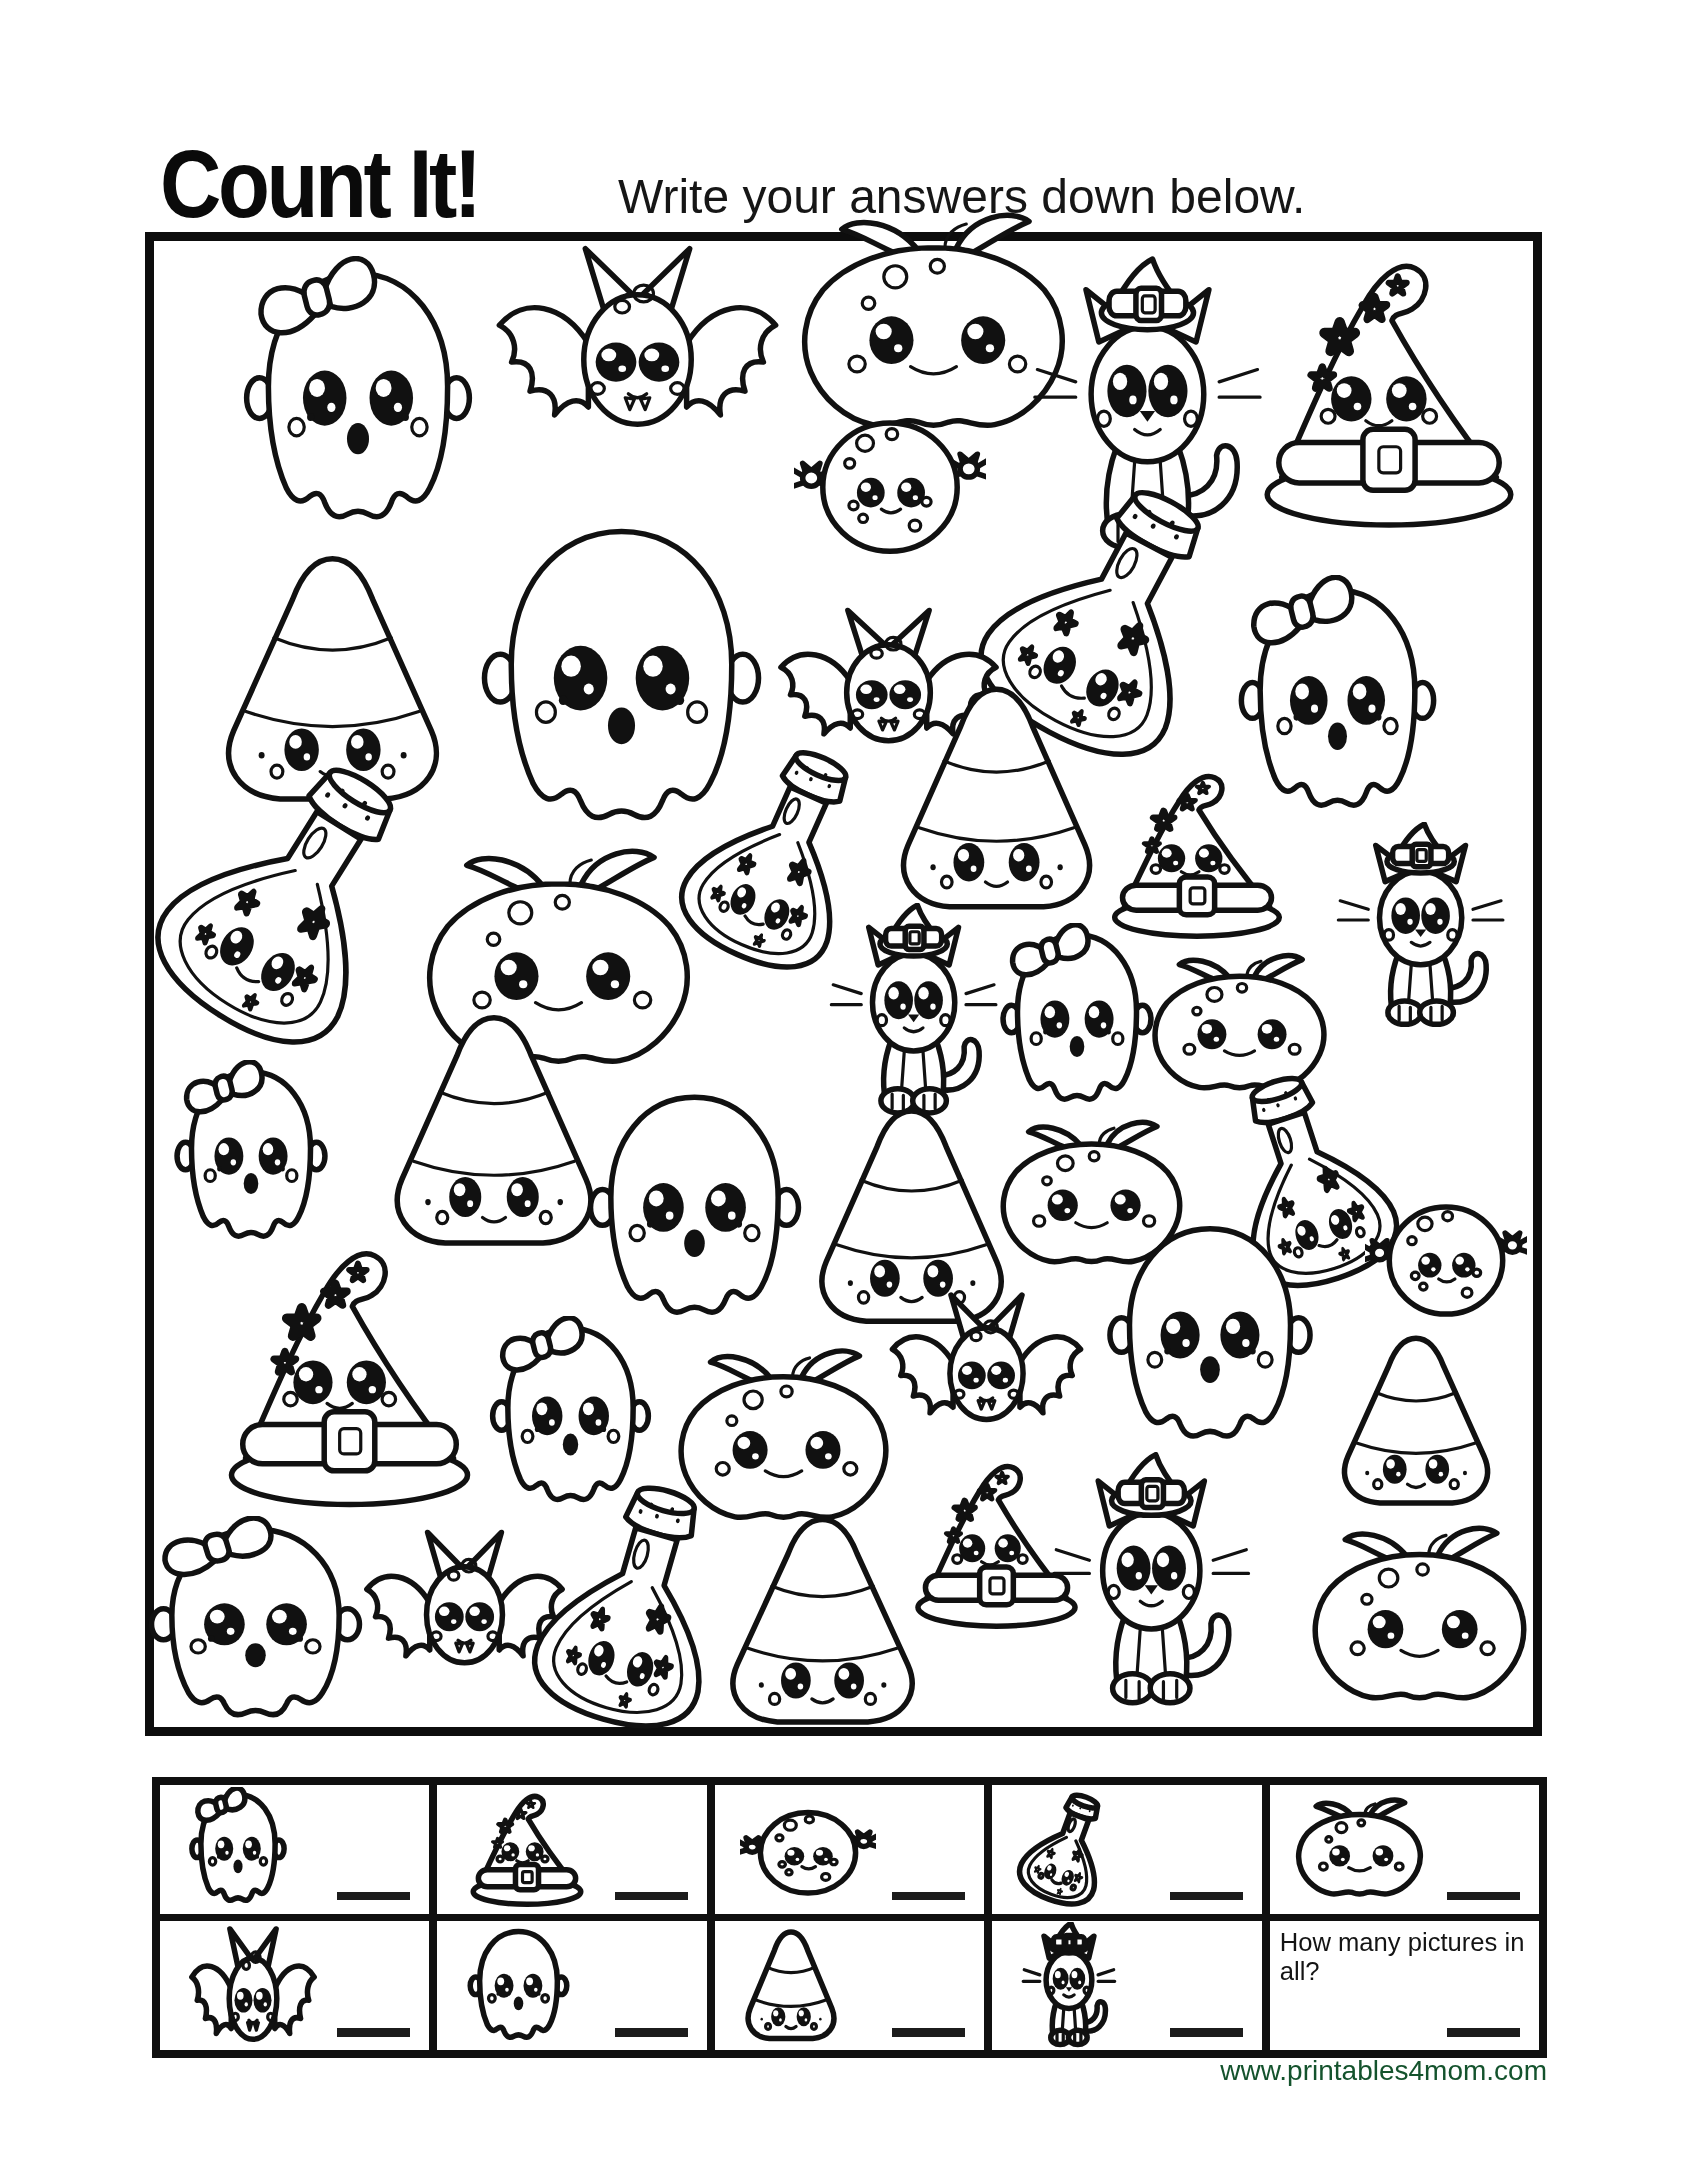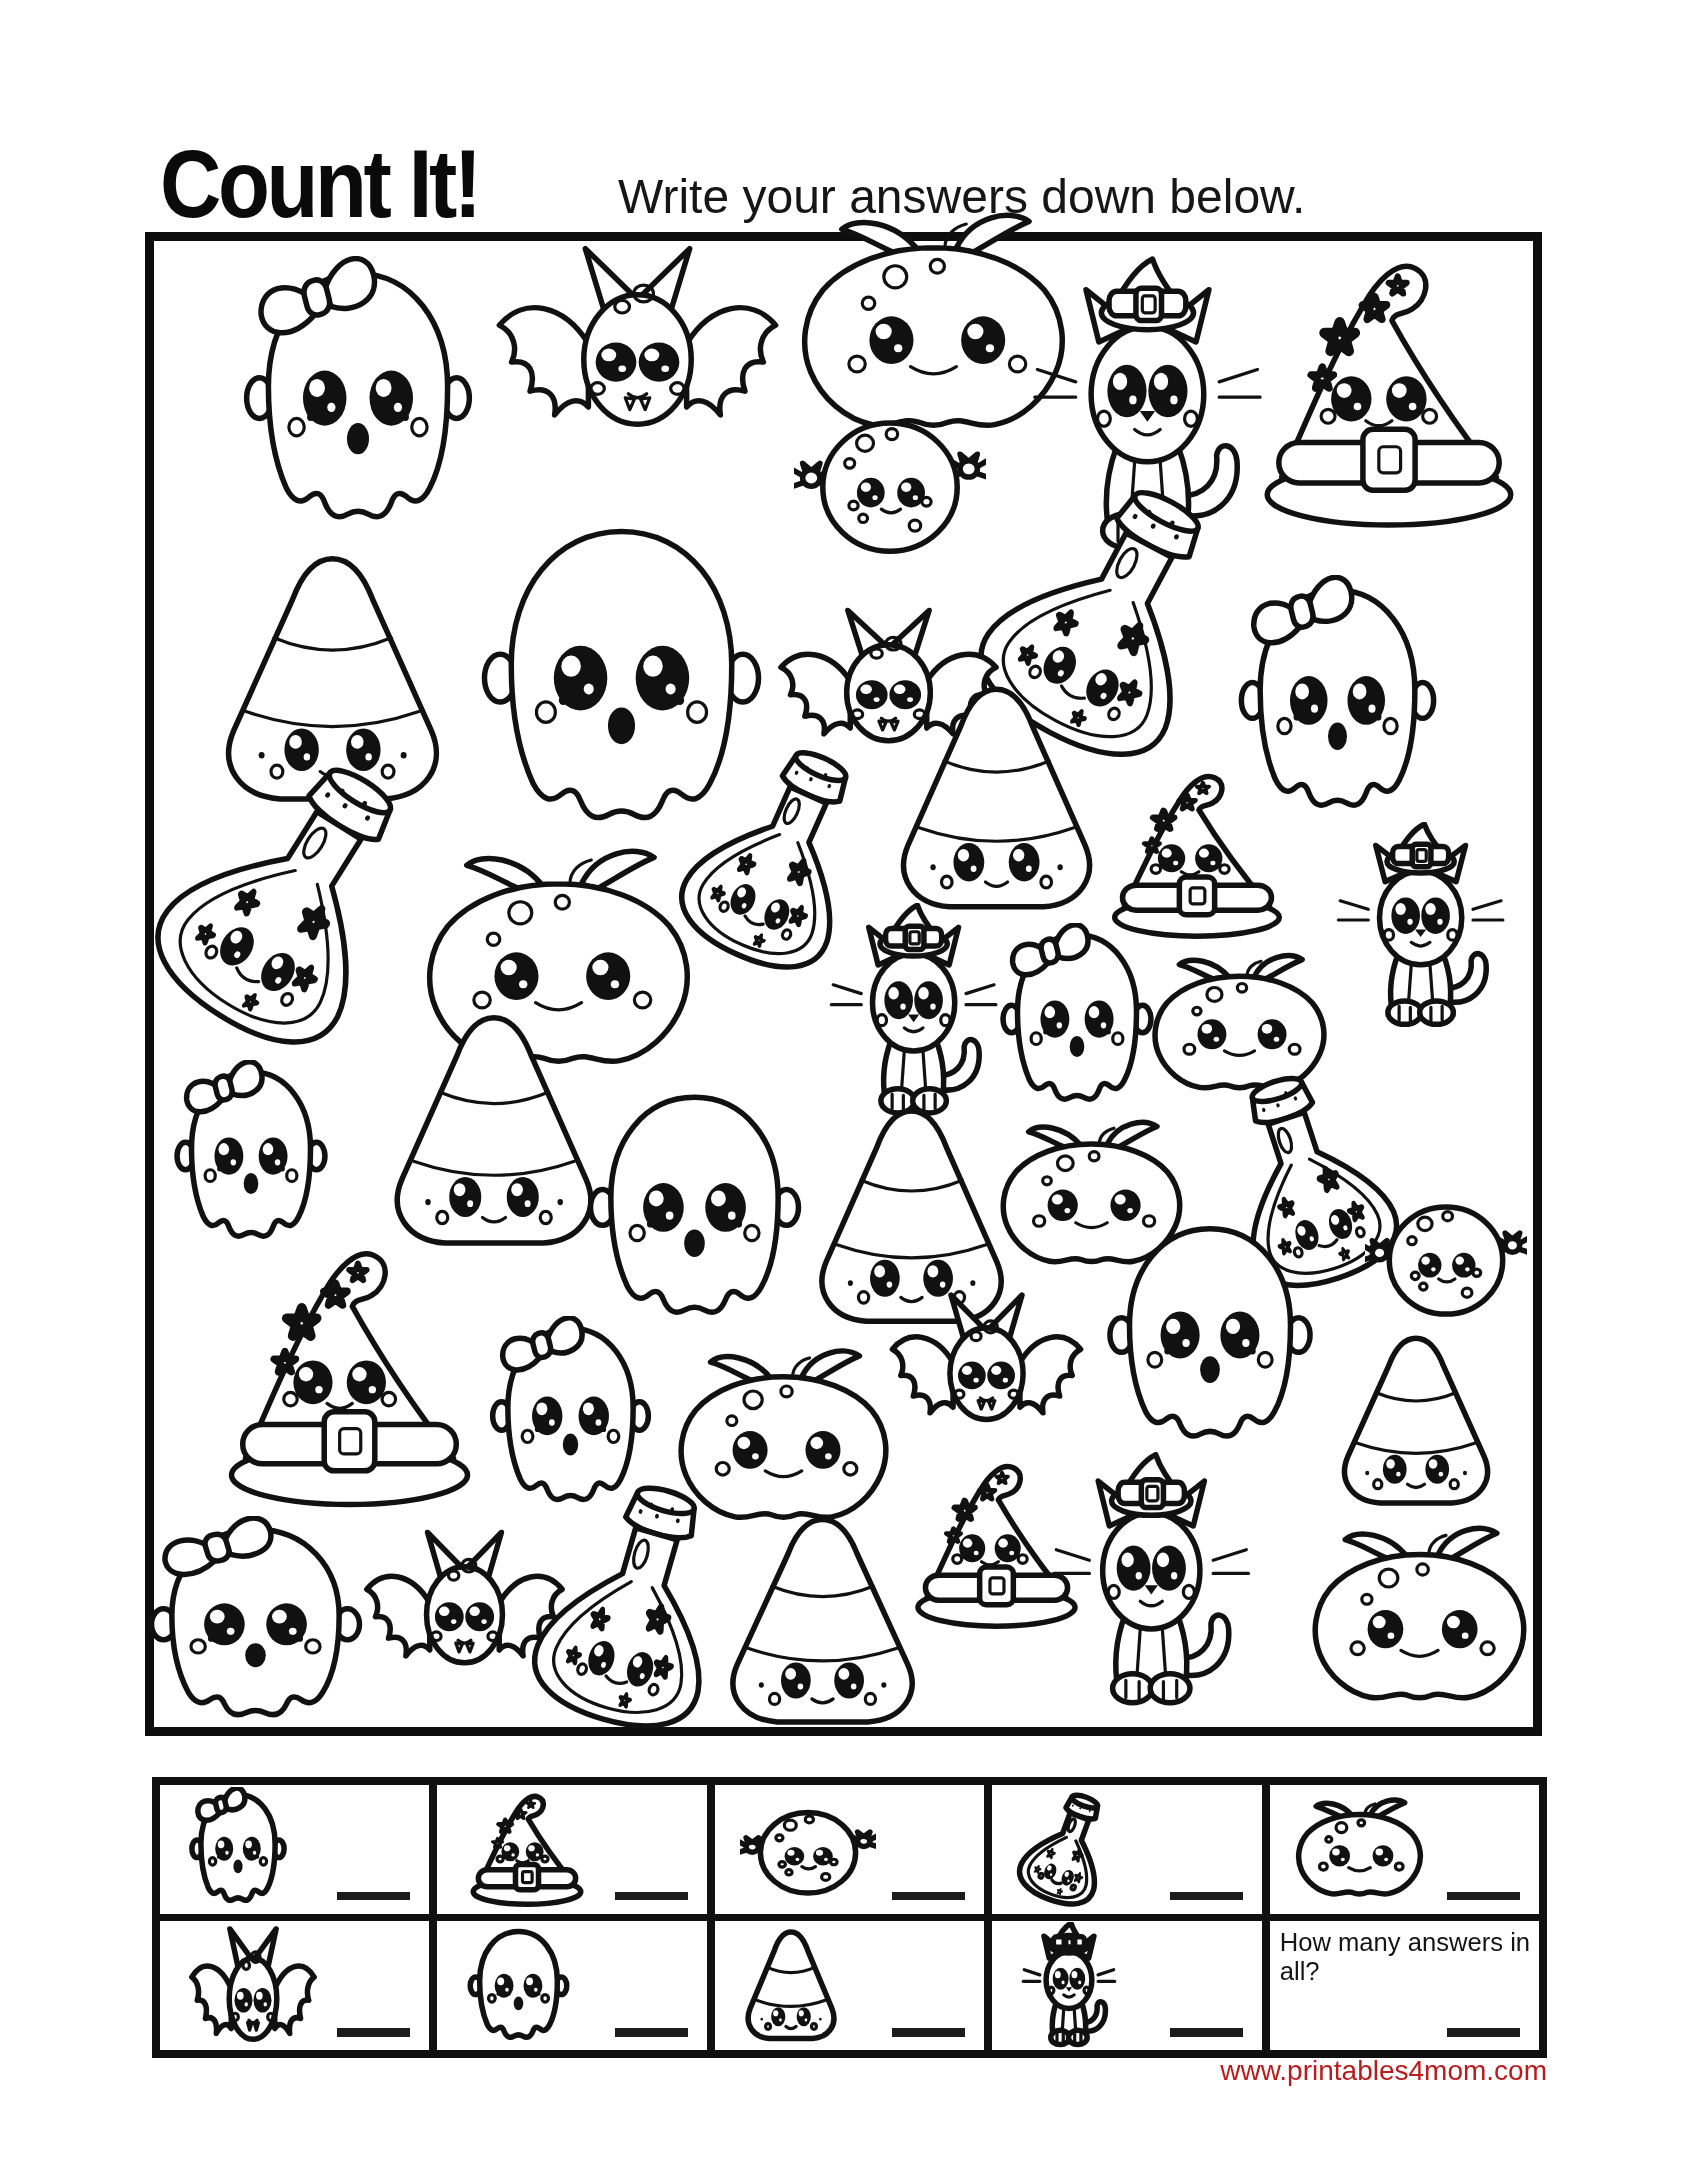--- a/index.html
+++ b/index.html
@@ -29,21 +29,21 @@
   .answer-cell{position:relative;background:#fff;}
   .answer-cell svg{position:absolute;overflow:visible;}
   .answer-line{
     position:absolute;right:19px;bottom:13.6px;width:73px;height:8.5px;background:#1c1c1c;
   }
   .cell-prompt{
     position:absolute;left:10.2px;top:6.8px;right:5.1px;font-size:25.6px;color:#141414;
   }
   .page-footer{
     position:absolute;left:0;top:2055px;width:1547px;text-align:right;
-    font-size:28px;color:#b91c1c;
+    font-size:28px;color:#14532d;
   }
   
   .o{fill:#fff;stroke:#111;stroke-width:5.5;stroke-linecap:round;stroke-linejoin:round;vector-effect:non-scaling-stroke;}
   .t{fill:none;stroke:#111;stroke-width:3.2;stroke-linecap:round;stroke-linejoin:round;vector-effect:non-scaling-stroke;}
   .f{fill:#111;stroke:none;}
 </style>
 </head>
 <body>
 
 <svg width="0" height="0" style="position:absolute" aria-hidden="true">
@@ -392,19 +392,19 @@
       </svg>
       <div class="answer-line"></div>
     </div>
     <div class="answer-cell">
       <svg viewBox="0 0 100 100" preserveAspectRatio="none" width="104" height="129" style="left: 25.6px; top: 0.9px;">
         <use href="#sym-cat-witch-hat"></use>
       </svg>
       <div class="answer-line"></div>
     </div>
     <div class="answer-cell">
-      <div class="cell-prompt">How many answers in all?</div>
+      <div class="cell-prompt">How many pictures in all?</div>
       <div class="answer-line"></div>
     </div>
   </div>
 
 <div class="page-footer">www.printables4mom.com</div>
 
 
 </body></html>

